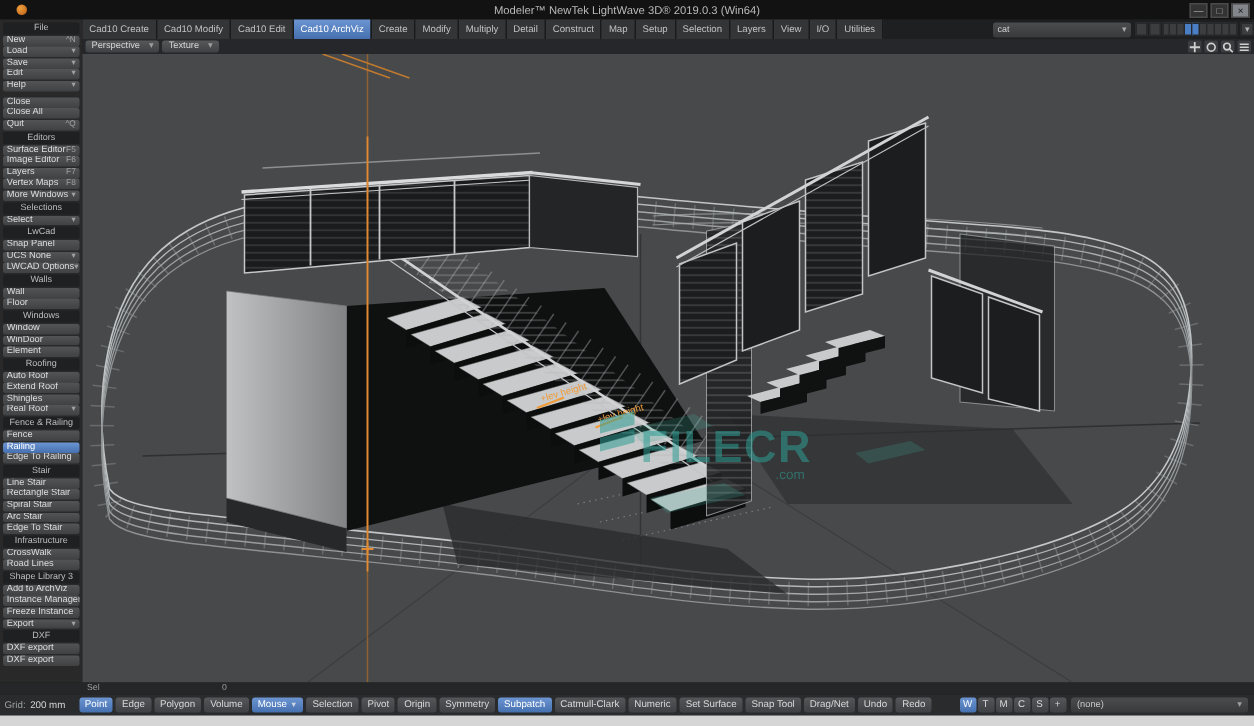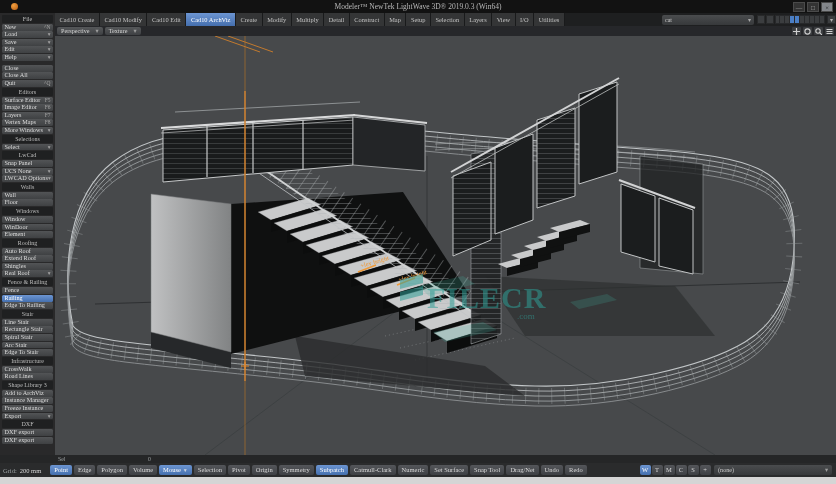--- a/index.html
+++ b/index.html
@@ -1,18 +1,18 @@
 <!DOCTYPE html>
 <html><head>
 <meta charset="utf-8">
 <style>
   * { margin:0; padding:0; box-sizing:border-box; }
   html,body { width:836px; height:484px; overflow:hidden; background:#000;
     font-family:"Liberation Sans","DejaVu Sans",sans-serif; }
-  #app { position:relative; width:836px; height:484px; background:#1b1c1d;font-family:Liberation Serif, serif; }
+  #app { position:relative; width:836px; height:484px; background:#1b1c1d; }
 
   
   .titlebar { position:absolute; left:0; top:0; width:836px; height:13px; background:#121212;
     display:flex; align-items:center; color:#b5b5b5; font-size:7.5px; }
   .lw-logo { width:7px; height:7px; border-radius:50%; background:radial-gradient(circle at 35% 35%, #f0a040, #b85c12); margin-left:11px; }
   .title-text { position:absolute; left:0; right:0; text-align:center; color:#b9b9b9; }
   .winbtns { position:absolute; right:3px; top:1.5px; display:flex; gap:2px; }
   .winbtn { width:12px; height:10px; background:#333; color:#aaa; font-size:6.5px; line-height:10px;
     text-align:center; border:1px solid #4a4a4a; }
   .winbtn.close { background:#83868a; color:#16181a; }

